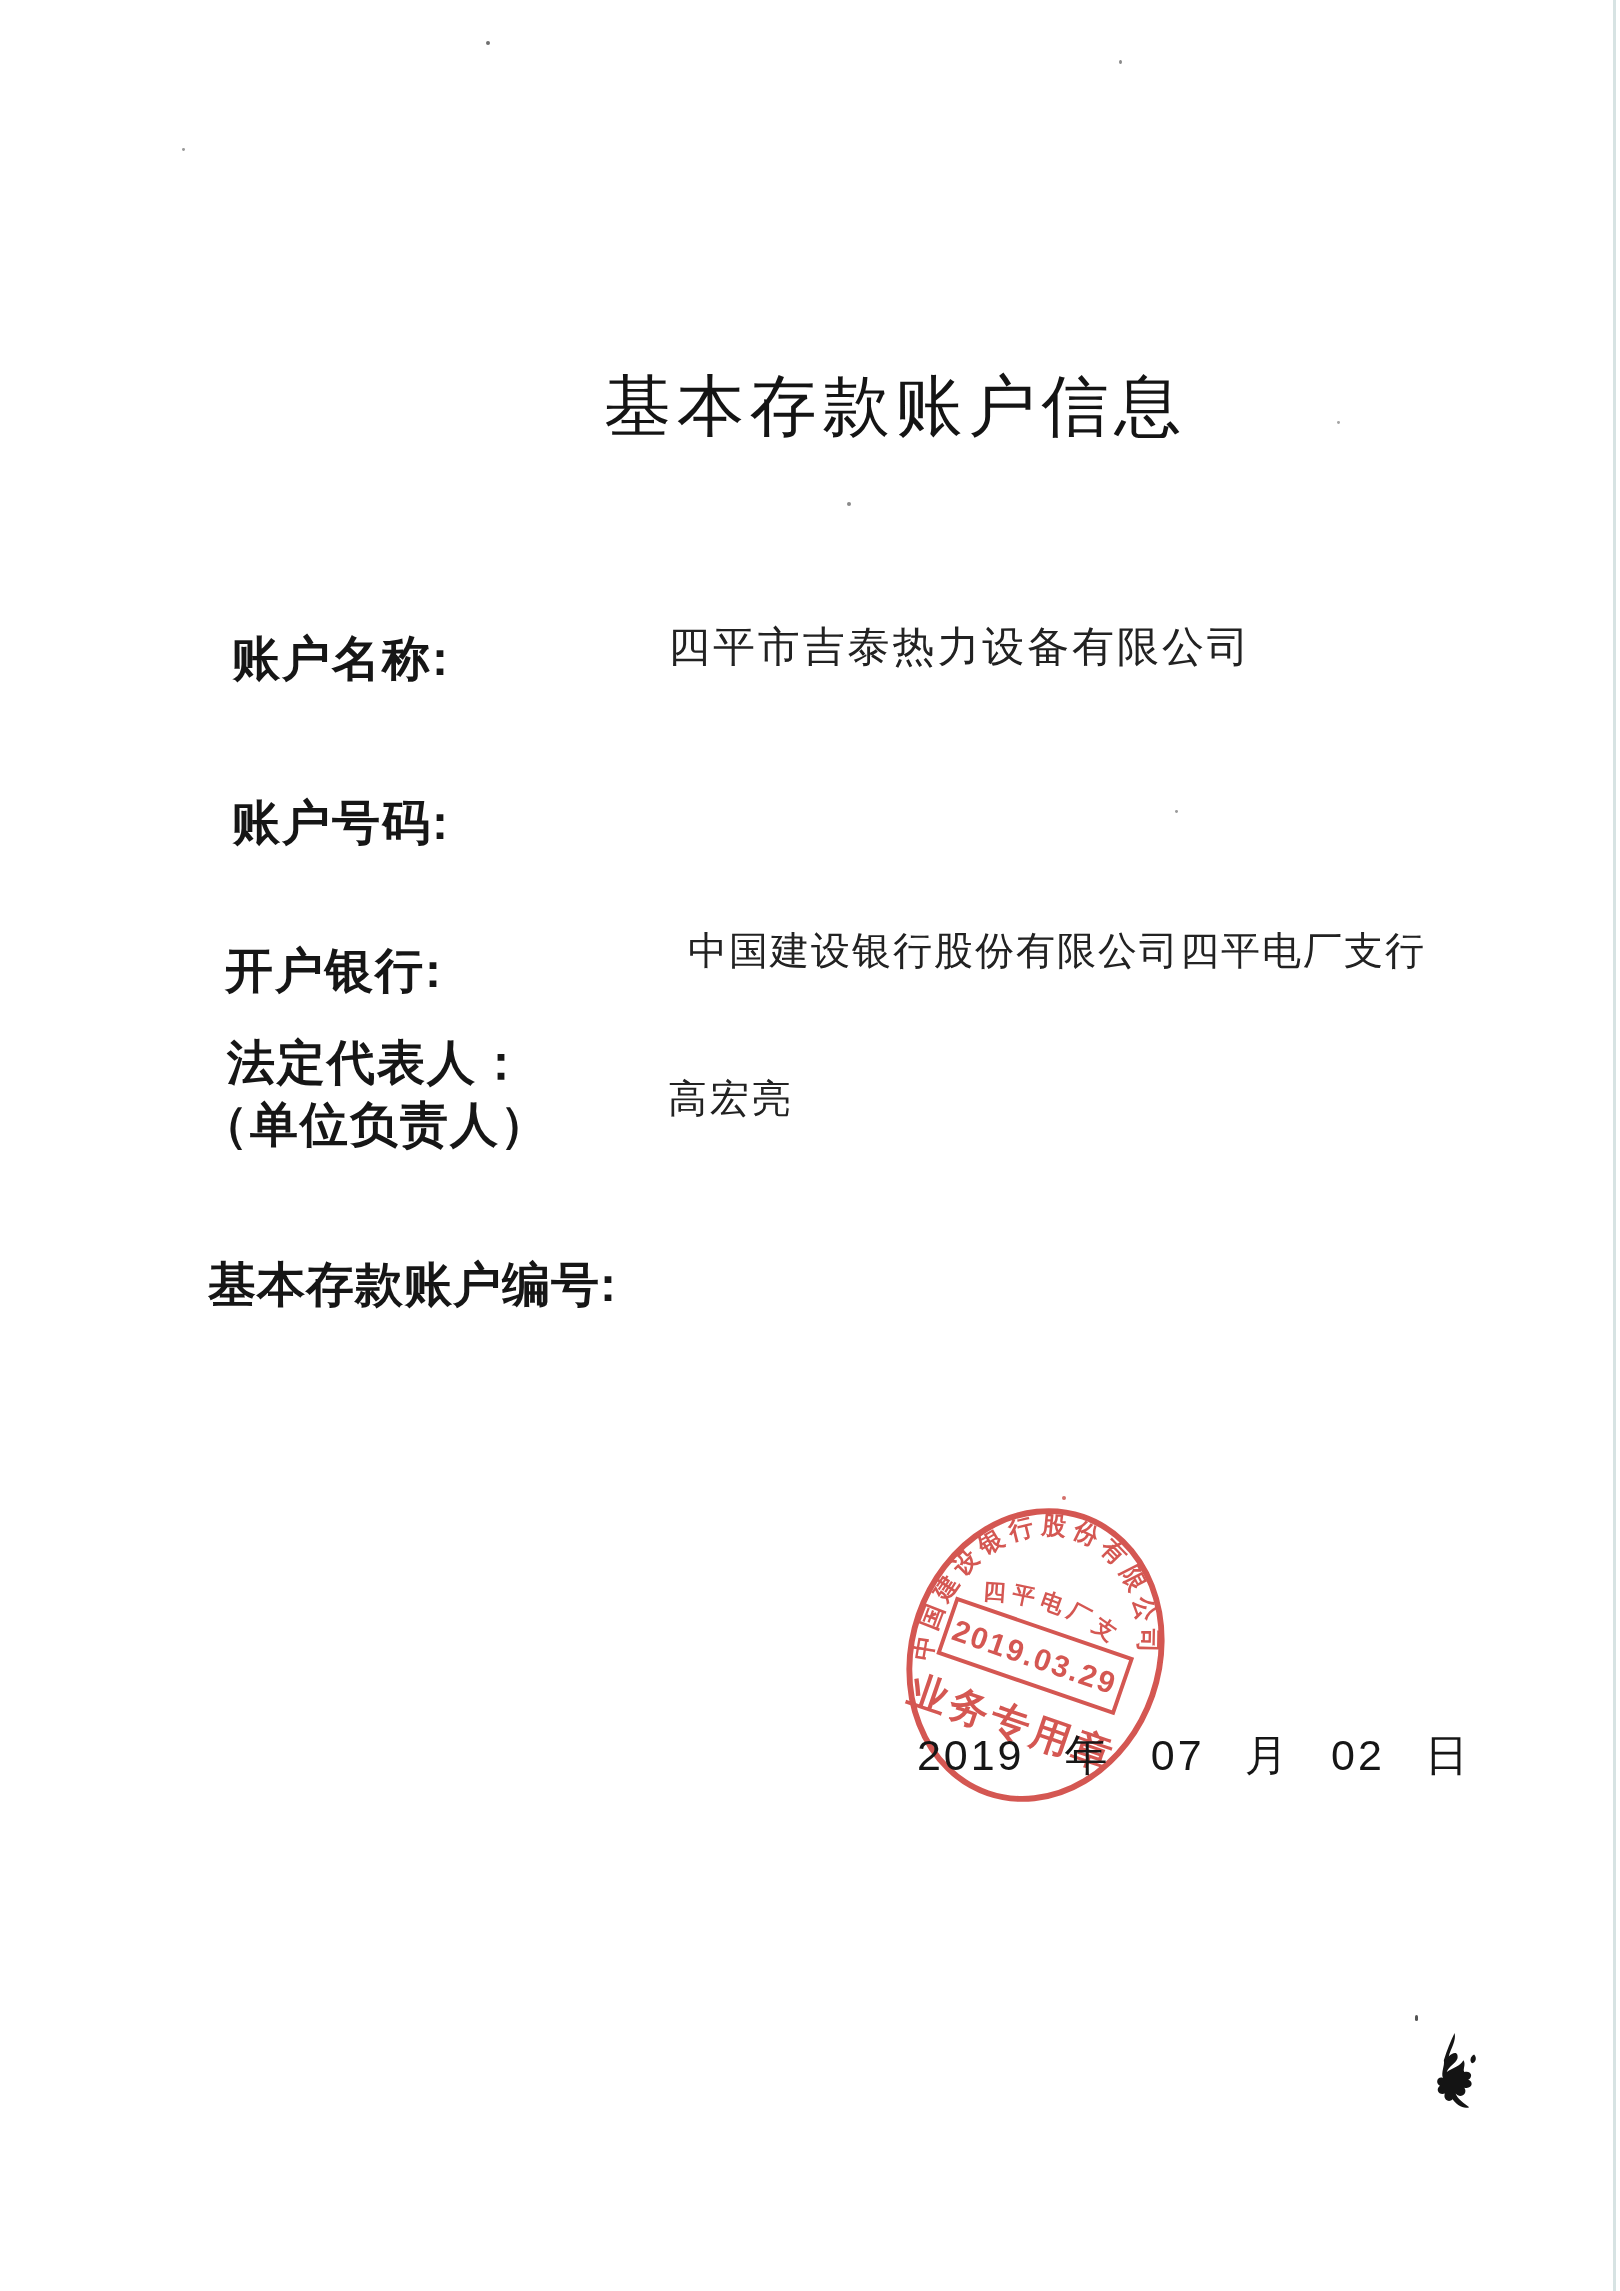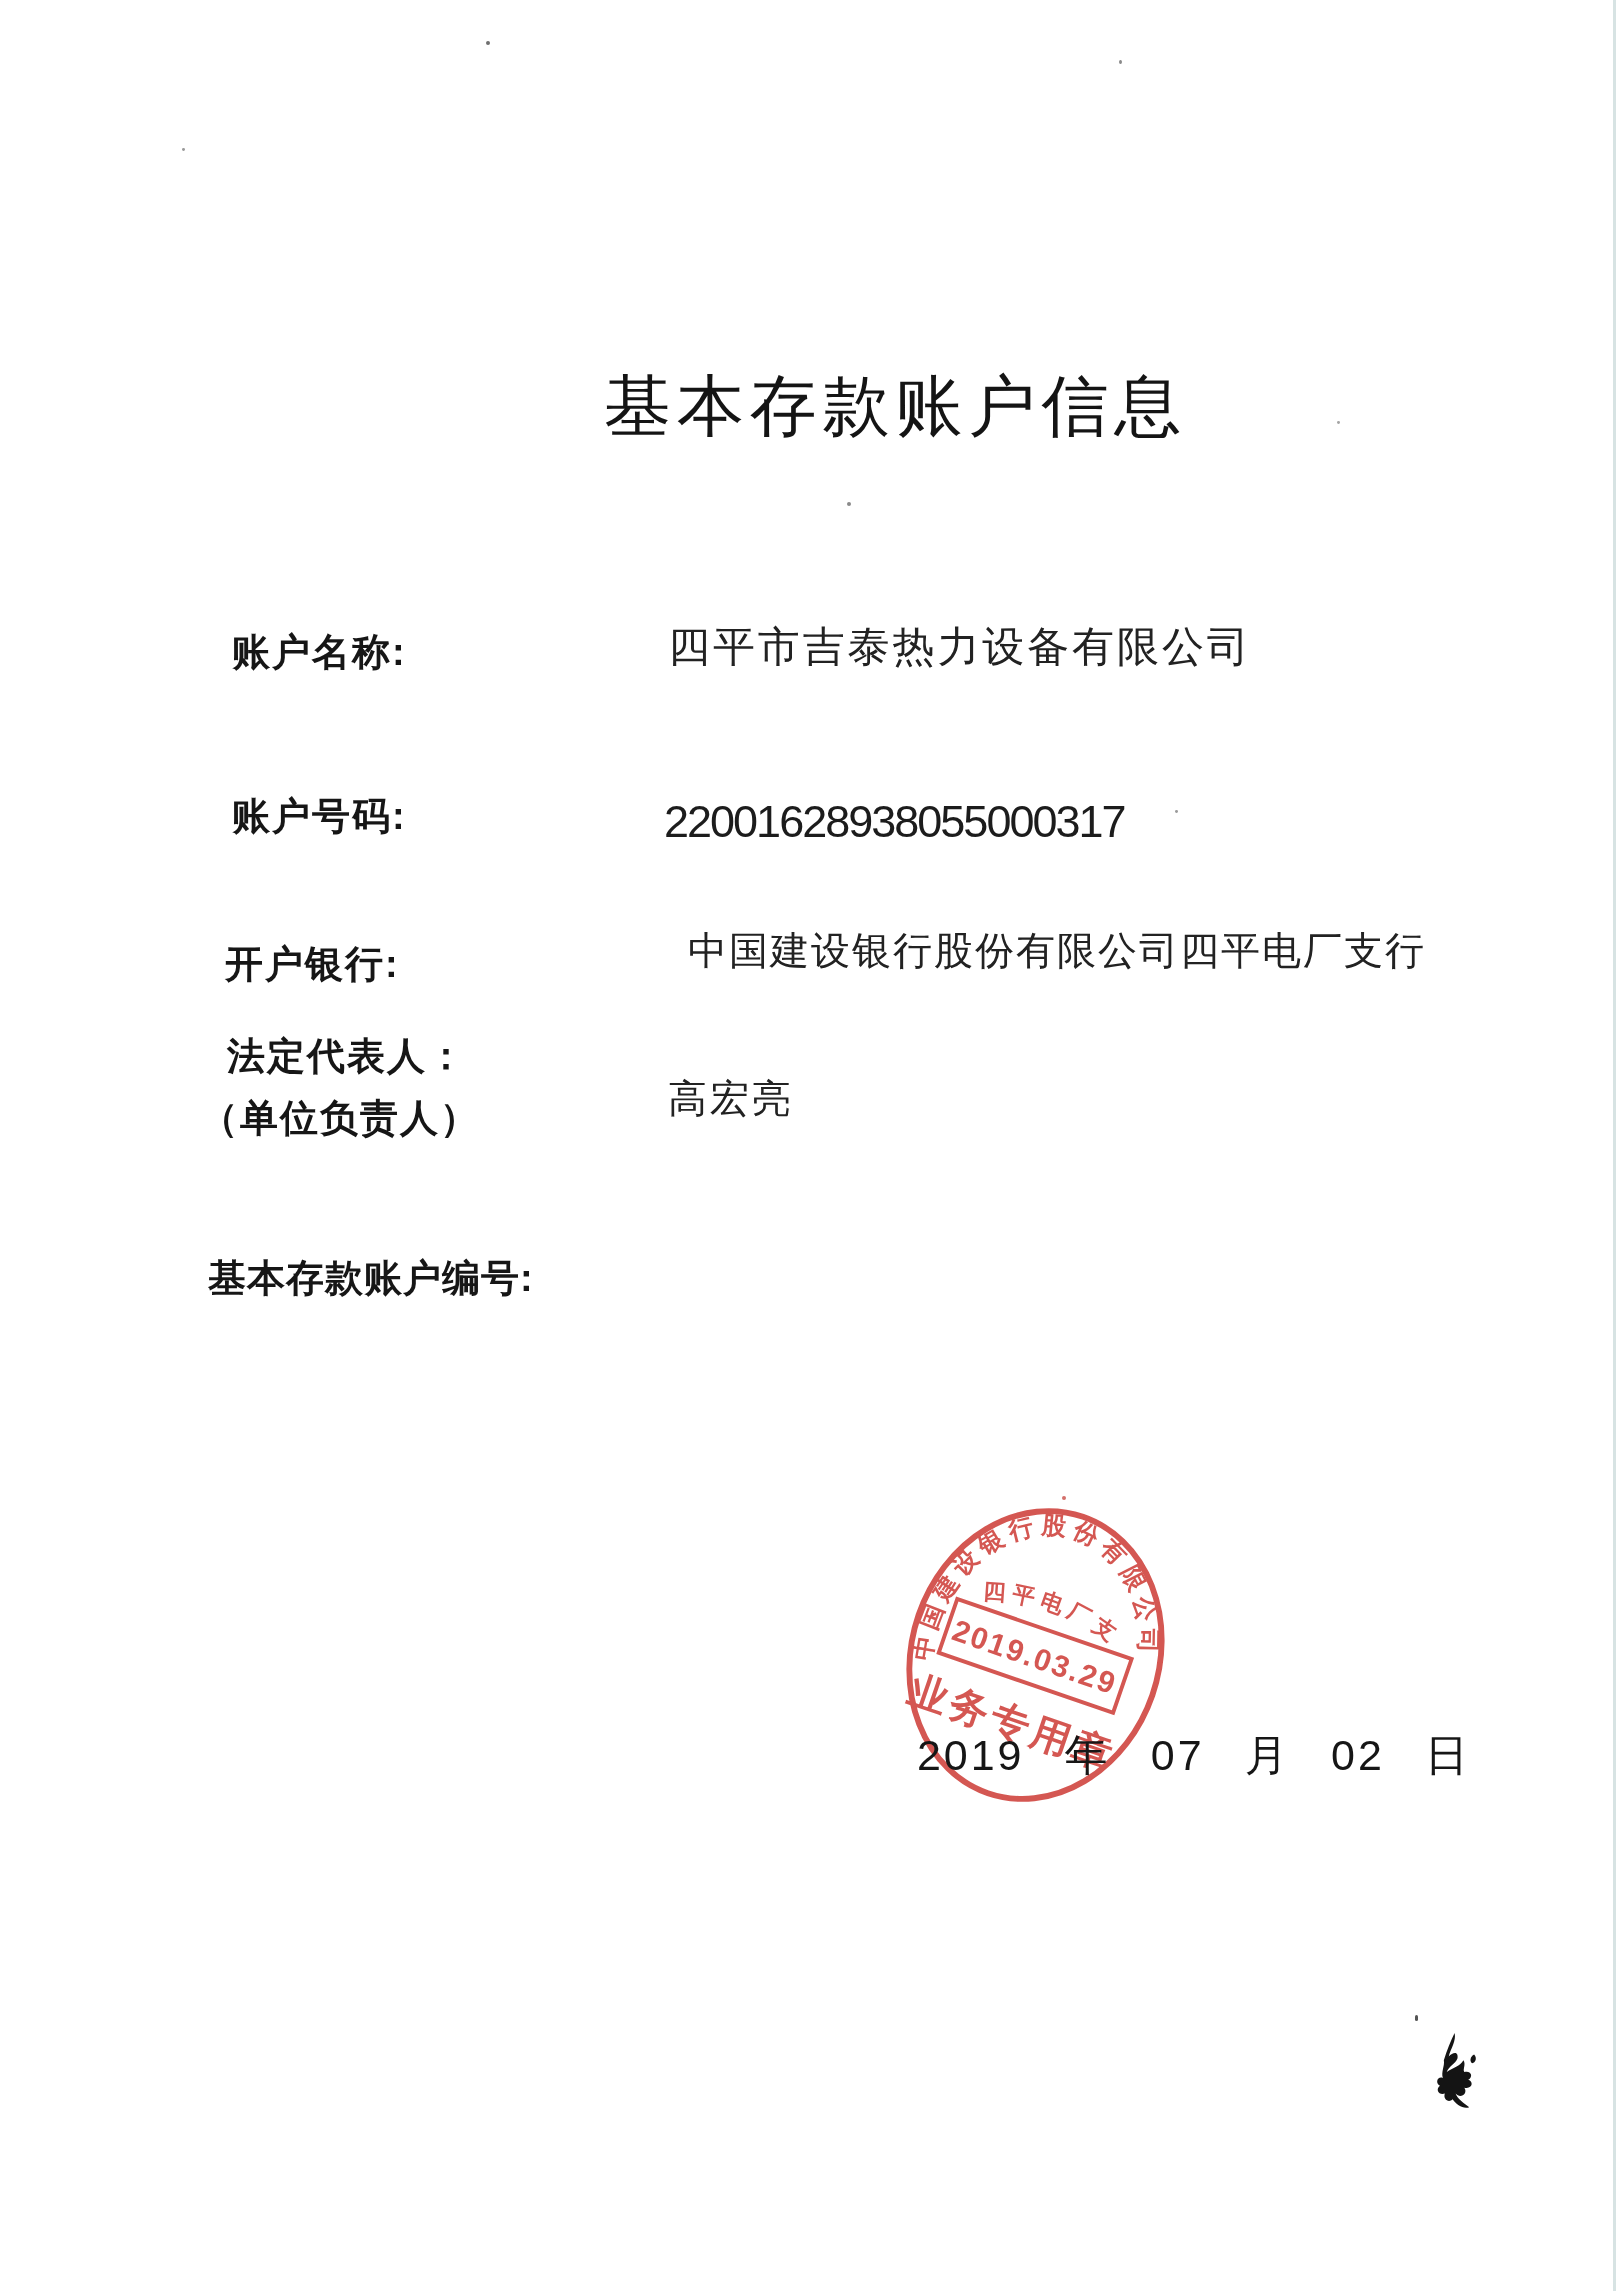--- a/index.html
+++ b/index.html
@@ -13,21 +13,21 @@
   }
   .abs{position:absolute;line-height:1.15;white-space:nowrap;}
   .title{
     left:604px;top:367px;
     font-size:67px;font-weight:400;
     letter-spacing:5.9px;
     color:#141414;
     font-family:"Liberation Sans","DejaVu Sans",sans-serif;
   }
   .lbl{
-    font-size:38px;font-weight:700;color:#161616;
+    font-size:48px;font-weight:700;color:#161616;
     letter-spacing:2px;
     font-family:"Liberation Sans","DejaVu Sans",sans-serif;
   }
   .val-cn{
     font-size:42px;font-weight:400;color:#222;
     letter-spacing:2.9px;
     font-family:"Liberation Serif","DejaVu Serif",serif;
   }
   .val-num{
     font-size:45px;font-weight:400;color:#1c1c1c;
@@ -71,21 +71,20 @@
 <body>
 
 <div class="page">
 
   <div class="abs title">基本存款账户信息</div>
 
   <div class="abs lbl r1-lbl">账户名称:</div>
   <div class="abs val-cn r1-val">四平市吉泰热力设备有限公司</div>
 
   <div class="abs lbl r2-lbl">账户号码:</div>
-  <div class="abs val-num r2-val">22001628938055000317</div>
 
   <div class="abs lbl r3-lbl">开户银行:</div>
   <div class="abs val-cn r3-val">中国建设银行股份有限公司四平电厂支行</div>
 
   <div class="abs lbl r4-lbl1">法定代表人：</div>
   <div class="abs lbl r4-lbl2">（单位负责人）</div>
   <div class="abs val-cn r4-val">高宏亮</div>
 
   <div class="abs lbl r5-lbl">基本存款账户编号:</div>
 

